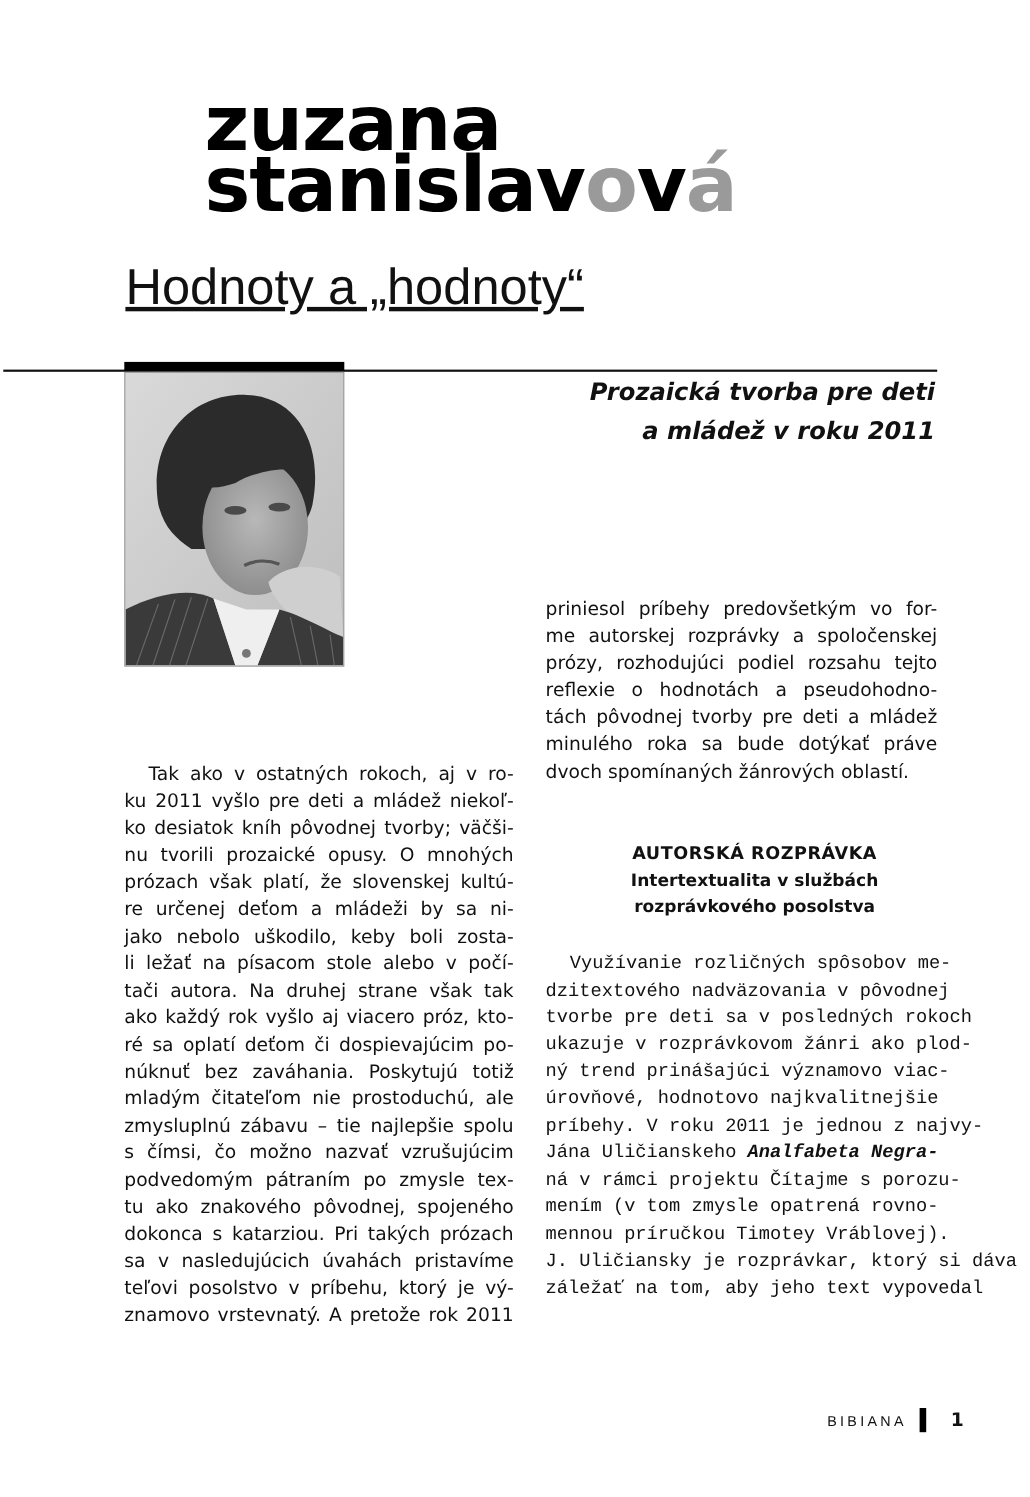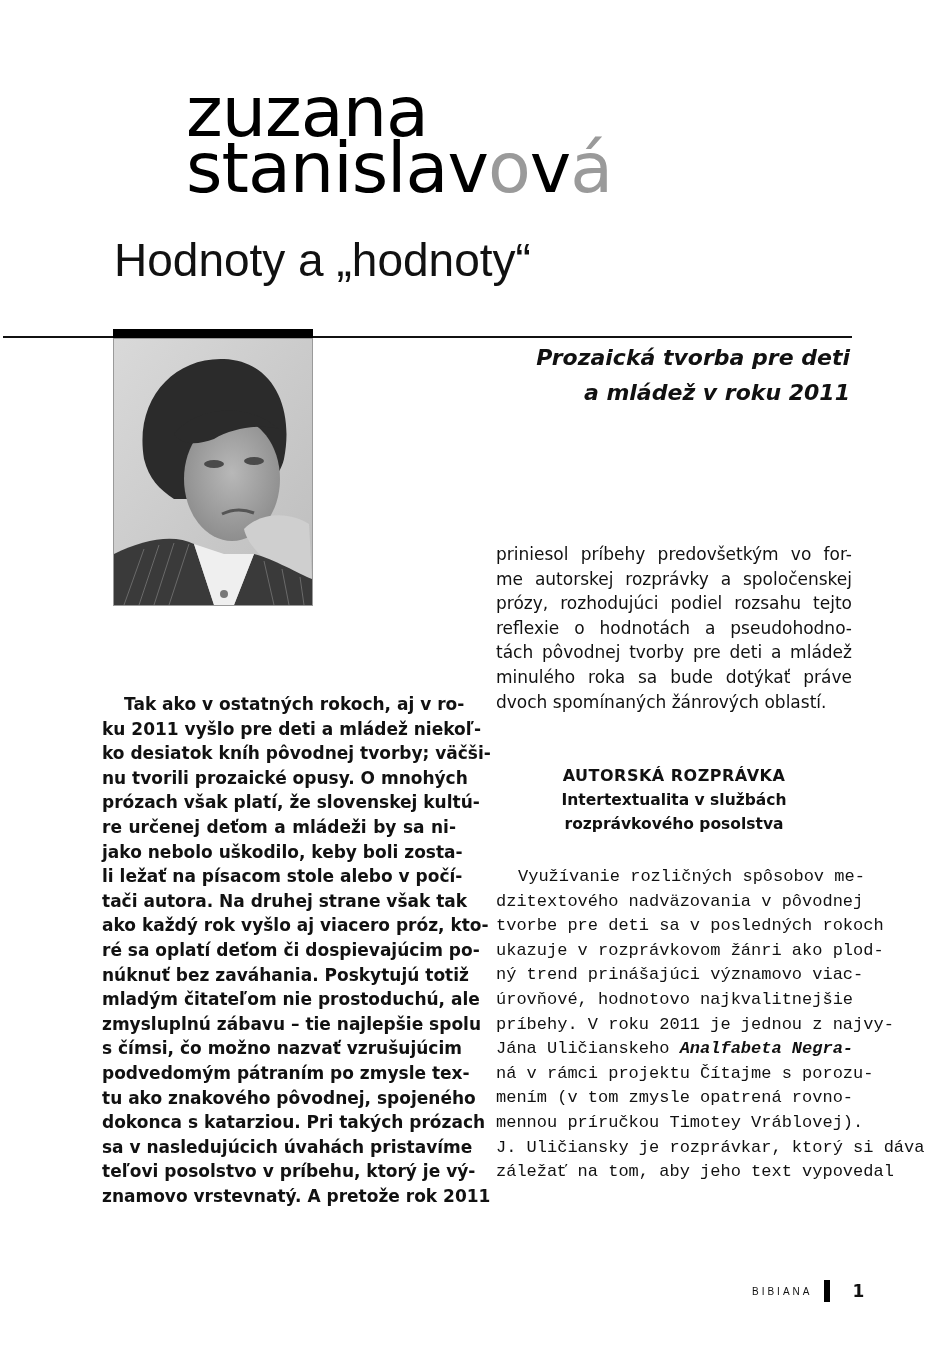--- a/index.html
+++ b/index.html
@@ -2,29 +2,29 @@
 <html><head>
 <meta charset="utf-8">
 <style>
   html, body { margin: 0; padding: 0; background: #ffffff; }
   body {
     width: 936px; height: 1361px; position: relative; overflow: hidden;
     font-family: "DejaVu Sans", "Liberation Sans", sans-serif; color: #111;
   }
   .author {
     position: absolute; left: 186px; top: 84px;
-    font-family: "DejaVu Sans", sans-serif; font-weight: normal;
+    font-family: "DejaVu Sans", sans-serif; font-weight: bold;
     font-size: 70px; line-height: 56px; letter-spacing: -1px; color: #000;
   }
   .author .line { display: block; white-space: nowrap; }
   .author .gray { color: #9a9a9a; }
   .title {
     position: absolute; left: 114px; top: 232px;
     font-family: "Liberation Sans", sans-serif; font-weight: normal;
-    font-size: 46px; line-height: 56px; color: #111; white-space: nowrap;
+    font-size: 46px; line-height: 56px; color: #111; white-space: nowrap; text-decoration: underline;
   }
   .rule {
     position: absolute; left: 3px; top: 336px; width: 849px; height: 2px; background: #111;
   }
   .photo-bar {
     position: absolute; left: 113px; top: 329px; width: 200px; height: 9px; background: #000;
   }
   .photo {
     position: absolute; left: 113px; top: 338px; width: 200px; height: 268px;
     background: #cfcfcf; overflow: hidden; border: 1px solid #9a9a9a; box-sizing: border-box;
@@ -33,38 +33,38 @@
   .deck {
     position: absolute; right: 86px; top: 340px; text-align: right;
     font-family: "DejaVu Sans", sans-serif; font-weight: bold; font-style: italic;
     font-size: 22px; line-height: 35px; color: #111; white-space: nowrap;
   }
   .col {
     position: absolute; font-family: "DejaVu Sans", sans-serif;
     font-size: 17px; line-height: 24.6px; color: #111; text-align: justify;
     hyphens: manual;
   }
-  .col-left { left: 102px; top: 692px; width: 354px; font-weight: bold; }
+  .col-left { left: 113px; top: 692px; width: 354px; }
   .col-right-top { left: 496px; top: 542px; width: 356px; }
   .col-right-bottom { left: 496px; top: 865px; width: 356px; font-family: Liberation Mono, monospace; }
   .line { display: block; text-align: justify; text-align-last: justify; white-space: nowrap; }
   .line.last { text-align-last: left; }
   .section-head {
-    position: absolute; left: 496px; top: 764px; width: 356px; text-align: center;
+    position: absolute; left: 508px; top: 764px; width: 356px; text-align: center;
     font-family: "DejaVu Sans", sans-serif; font-weight: bold; color: #111;
   }
   .section-head .kicker { font-size: 16px; line-height: 24px; letter-spacing: 0.5px; }
   .section-head .sub { font-size: 15.5px; line-height: 24px; }
   .bookitalic { font-weight: bold; font-style: italic; }
   .footer {
     position: absolute; left: 752px; top: 1280px; height: 22px;
     display: flex; align-items: center; gap: 0;
   }
   .footer .journal {
-    font-family: "Liberation Sans", sans-serif; font-size: 10px; letter-spacing: 3px; color: #111;
+    font-family: "Liberation Sans", sans-serif; font-size: 13px; letter-spacing: 3px; color: #111;
   }
   .footer .bar { width: 6px; height: 22px; background: #000; margin-left: 12px; margin-right: 22px; }
   .footer .page { font-family: "DejaVu Sans", sans-serif; font-weight: bold; font-size: 17px; color: #111; }
 </style>
 </head>
 <body>
 
 <div class="author">
   <span class="line">zuzana</span>
   <span class="line"><span>stanislav</span><span class="gray">o</span><span>v</span><span class="gray">á</span></span>

